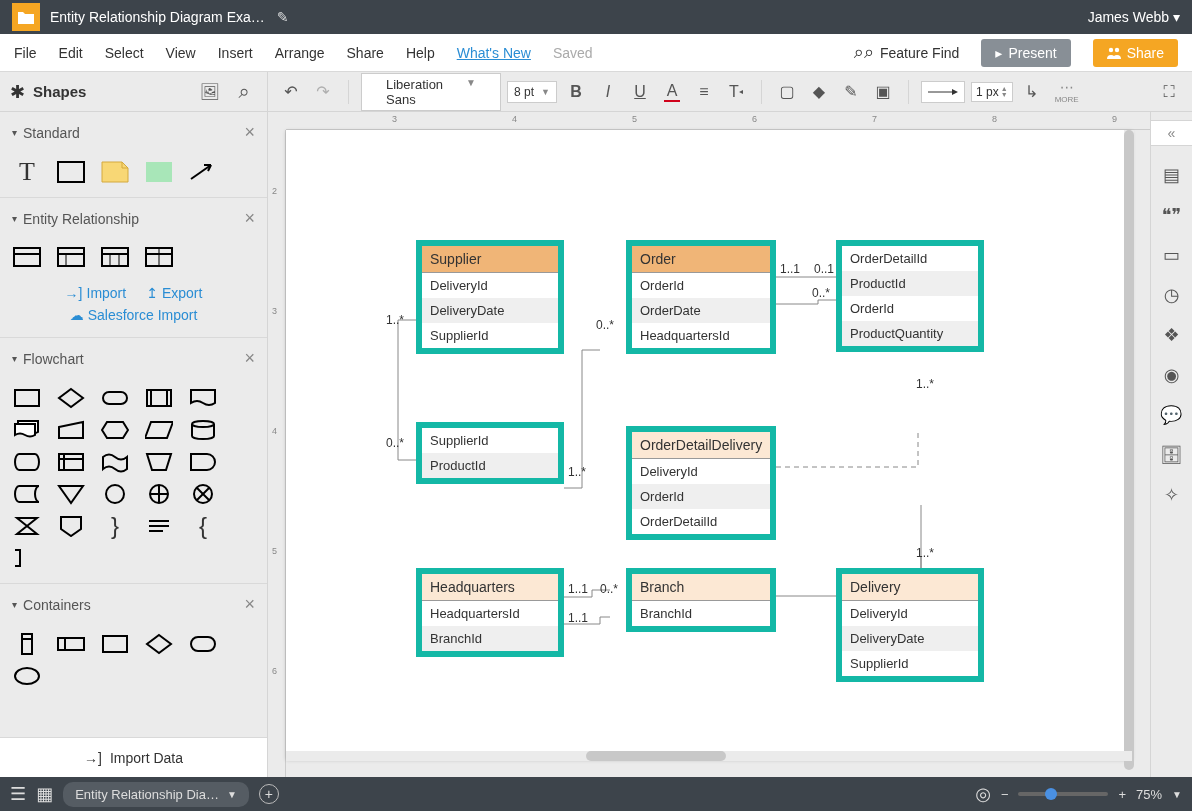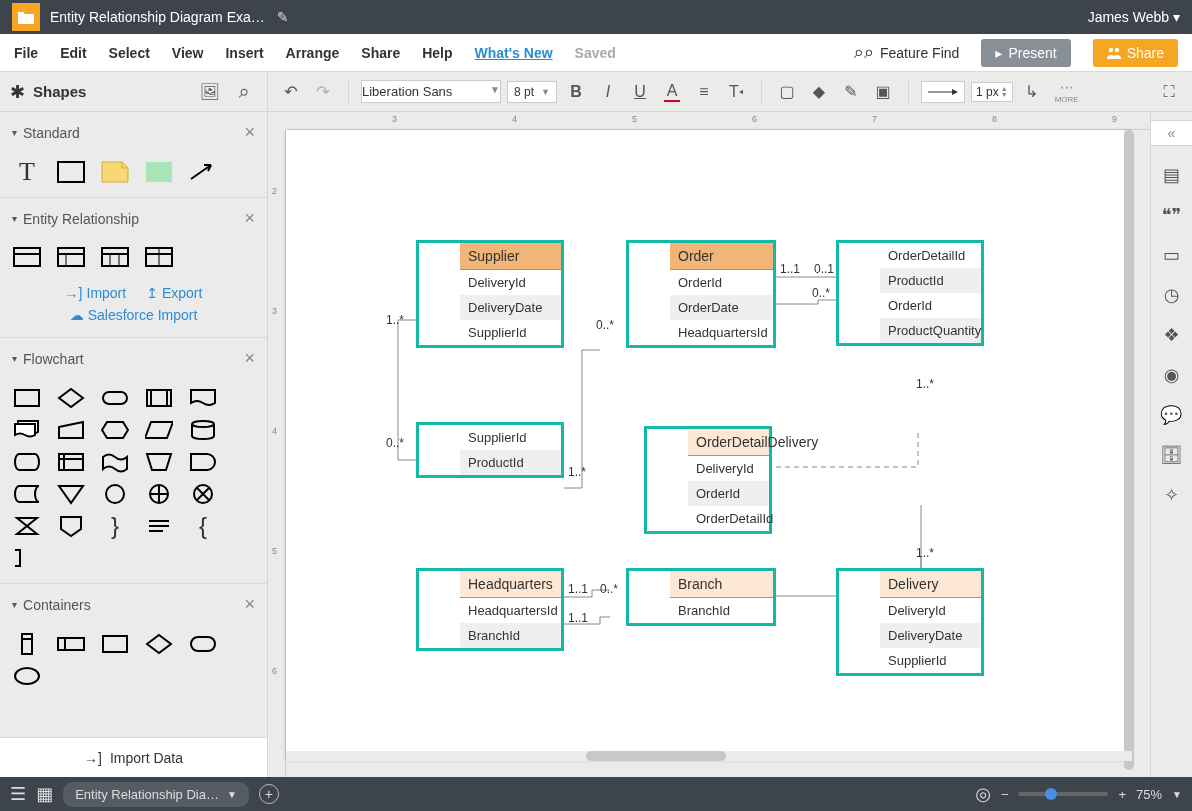--- a/index.html
+++ b/index.html
@@ -5,36 +5,36 @@
 * { box-sizing: border-box; margin: 0; padding: 0; }
 body { font-family: -apple-system, BlinkMacSystemFont, "Segoe UI", sans-serif; font-size: 13px; color: #333; overflow: hidden; }
 .app { width: 1192px; height: 811px; display: flex; flex-direction: column; background: #fff; }
 .titlebar { height: 34px; background: #3d444b; color: #fff; display: flex; align-items: center; padding: 0 12px; font-size: 14px; }
 .folder-icon { width: 28px; height: 28px; background: #f5a623; margin-right: 10px; display: flex; align-items: center; justify-content: center; }
 .doc-title { flex: 0 0 auto; text-align: right; }
 .pencil { margin-left: 12px; opacity: .8; }
 .titlebar-spacer { flex: 1; }
 .user { font-size: 14px; }
 .menubar { height: 38px; background: #fff; border-bottom: 1px solid #d9d9d9; display: flex; align-items: center; padding: 0 14px; gap: 22px; }
-.menubar .mi { color: #333; cursor: pointer; font-size: 14px; font-weight: bold; }
+.menubar .mi { color: #333; cursor: pointer; font-size: 14px; }
 .menubar .mi.link { color: #2a8dd4; text-decoration: underline; }
 .menubar .mi.muted { color: #aaa; }
 .menubar-spacer { flex: 1; }
 .ff { display: flex; align-items: center; gap: 6px; font-size: 14px; }
 .btn { display: inline-flex; align-items: center; gap: 6px; padding: 6px 14px; border-radius: 3px; font-size: 14px; cursor: pointer; }
 .btn.gray { background: #888f96; color: #fff; }
 .btn.orange { background: #f5a623; color: #fff; }
 .toolbar2 { height: 40px; background: #ebebeb; border-bottom: 1px solid #d5d5d5; display: flex; align-items: center; }
 .left-toolbar { width: 268px; height: 100%; display: flex; align-items: center; padding: 0 10px; border-right: 1px solid #d5d5d5; gap: 8px; }
 .gear { font-size: 18px; }
 .shapes-label { font-weight: 600; font-size: 15px; flex: 1; }
 .right-toolbar { flex: 1; display: flex; align-items: center; padding: 0 10px; gap: 6px; }
 .tb-sep { width: 1px; height: 24px; background: #d5d5d5; margin: 0 6px; }
 .tb-btn { width: 26px; height: 26px; display: flex; align-items: center; justify-content: center; color: #555; cursor: pointer; font-size: 16px; }
-.font-sel { background: #fff; border: 1px solid #ccc; padding: 3px 0; width: 140px; display: flex; align-items: flex-start; justify-content: space-between; font-size: 13px; }
+.font-sel { background: #fff; border: 1px solid #ccc; padding: 3px 24px; width: 140px; display: flex; align-items: flex-start; justify-content: space-between; font-size: 13px; }
 .size-sel { background: #fff; border: 1px solid #ccc; padding: 3px 6px; width: 50px; display: flex; align-items: center; justify-content: space-between; font-size: 12px; }
 .line-sel { background: #fff; border: 1px solid #ccc; width: 44px; height: 22px; display: flex; align-items: center; justify-content: center; }
 .px-sel { background: #fff; border: 1px solid #ccc; padding: 2px 4px; font-size: 12px; display: flex; align-items: center; gap: 2px; }
 .more-col { display: flex; flex-direction: column; align-items: center; font-size: 8px; color: #888; margin-left: 4px; }
 .main { flex: 1; display: flex; overflow: hidden; }
 .sidebar { width: 268px; background: #ebebeb; border-right: 1px solid #d5d5d5; overflow-y: auto; position: relative; }
 .sidebar::-webkit-scrollbar { width: 10px; }
 .sidebar::-webkit-scrollbar-thumb { background: #c5c5c5; border-radius: 5px; }
 .cat { border-bottom: 1px solid #d9d9d9; }
 .cat-head { display: flex; align-items: center; padding: 10px 12px; font-size: 14px; color: #555; }
@@ -51,21 +51,21 @@
 .ruler-h span { position: absolute; top: 2px; }
 .ruler-v span { position: absolute; left: 4px; transform: none; }
 .canvas { position: absolute; top: 18px; left: 18px; right: 18px; bottom: 18px; background: #fff; box-shadow: 0 1px 4px rgba(0,0,0,.2); overflow: hidden; }
 .canvas-scroll-v { position:absolute; right:16px; top:18px; bottom:18px; width:10px; background:#ebebeb; }
 .canvas-scroll-v .thumb { position:absolute; top:0; width:10px; height:640px; background:#c8c8c8; border-radius:5px;}
 .canvas-scroll-h { position:absolute; left:18px; right:18px; bottom:16px; height:10px; background:#ebebeb;}
 .canvas-scroll-h .thumb { position:absolute; left:300px; width:140px; height:10px; background:#c8c8c8; border-radius:5px;}
 .right-rail { width: 42px; background: #ebebeb; border-left: 1px solid #d5d5d5; display: flex; flex-direction: column; align-items: center; gap: 18px; padding-top: 8px; }
 .rail-toggle { background:#fff; border:1px solid #d5d5d5; width:100%; height:26px; display:flex; align-items:center; justify-content:center; font-size:14px; color:#888; border-left:none; border-right:none;}
 .rail-ico { font-size: 18px; color: #555; cursor: pointer; }
-.entity { position: absolute; border: 3px solid #14b8a6; background: #fff; font-size: 13px; padding-left: 41px; }
+.entity { position: absolute; border: 6px solid #14b8a6; background: #fff; font-size: 13px; }
 .entity .hdr { background: #f0b577; padding: 5px 8px; border-bottom: 1px solid #999; font-size: 14px; }
 .entity.light .hdr { background: #fce8d4; }
 .entity .row { padding: 5px 8px; }
 .entity .row.alt { background: #efefef; }
 .card-label { position:absolute; font-size:12px; color:#333; }
 svg.wires { position:absolute; top:0; left:0; width:100%; height:100%; pointer-events:none; }
 svg.wires path { fill:none; stroke:#888; stroke-width:1; }
 svg.wires path.dashed { stroke-dasharray: 5 4; }
 .bottombar { height: 34px; background: #3d444b; color: #ddd; display: flex; align-items: center; padding: 0 10px; gap: 10px; }
 .bb-ico { font-size: 18px; cursor: pointer; }
@@ -505,21 +505,21 @@
       </div>
       <div class="card-label" style="left:630px;top:247px">1..*</div>
 
       <div class="entity light" style="left:130px;top:292px;width:148px">
         <div class="row">SupplierId</div>
         <div class="row alt">ProductId</div>
       </div>
       <div class="card-label" style="left:100px;top:306px">0..*</div>
       <div class="card-label" style="left:282px;top:335px">1..*</div>
 
-      <div class="entity light" style="left:358px;top:296px;width:128px">
+      <div class="entity light" style="left:340px;top:296px;width:150px">
         <div class="hdr">OrderDetailDelivery</div>
         <div class="row">DeliveryId</div>
         <div class="row alt">OrderId</div>
         <div class="row">OrderDetailId</div>
       </div>
 
       <div class="entity light" style="left:130px;top:438px;width:148px">
         <div class="hdr">Headquarters</div>
         <div class="row">HeadquartersId</div>
         <div class="row alt">BranchId</div>

